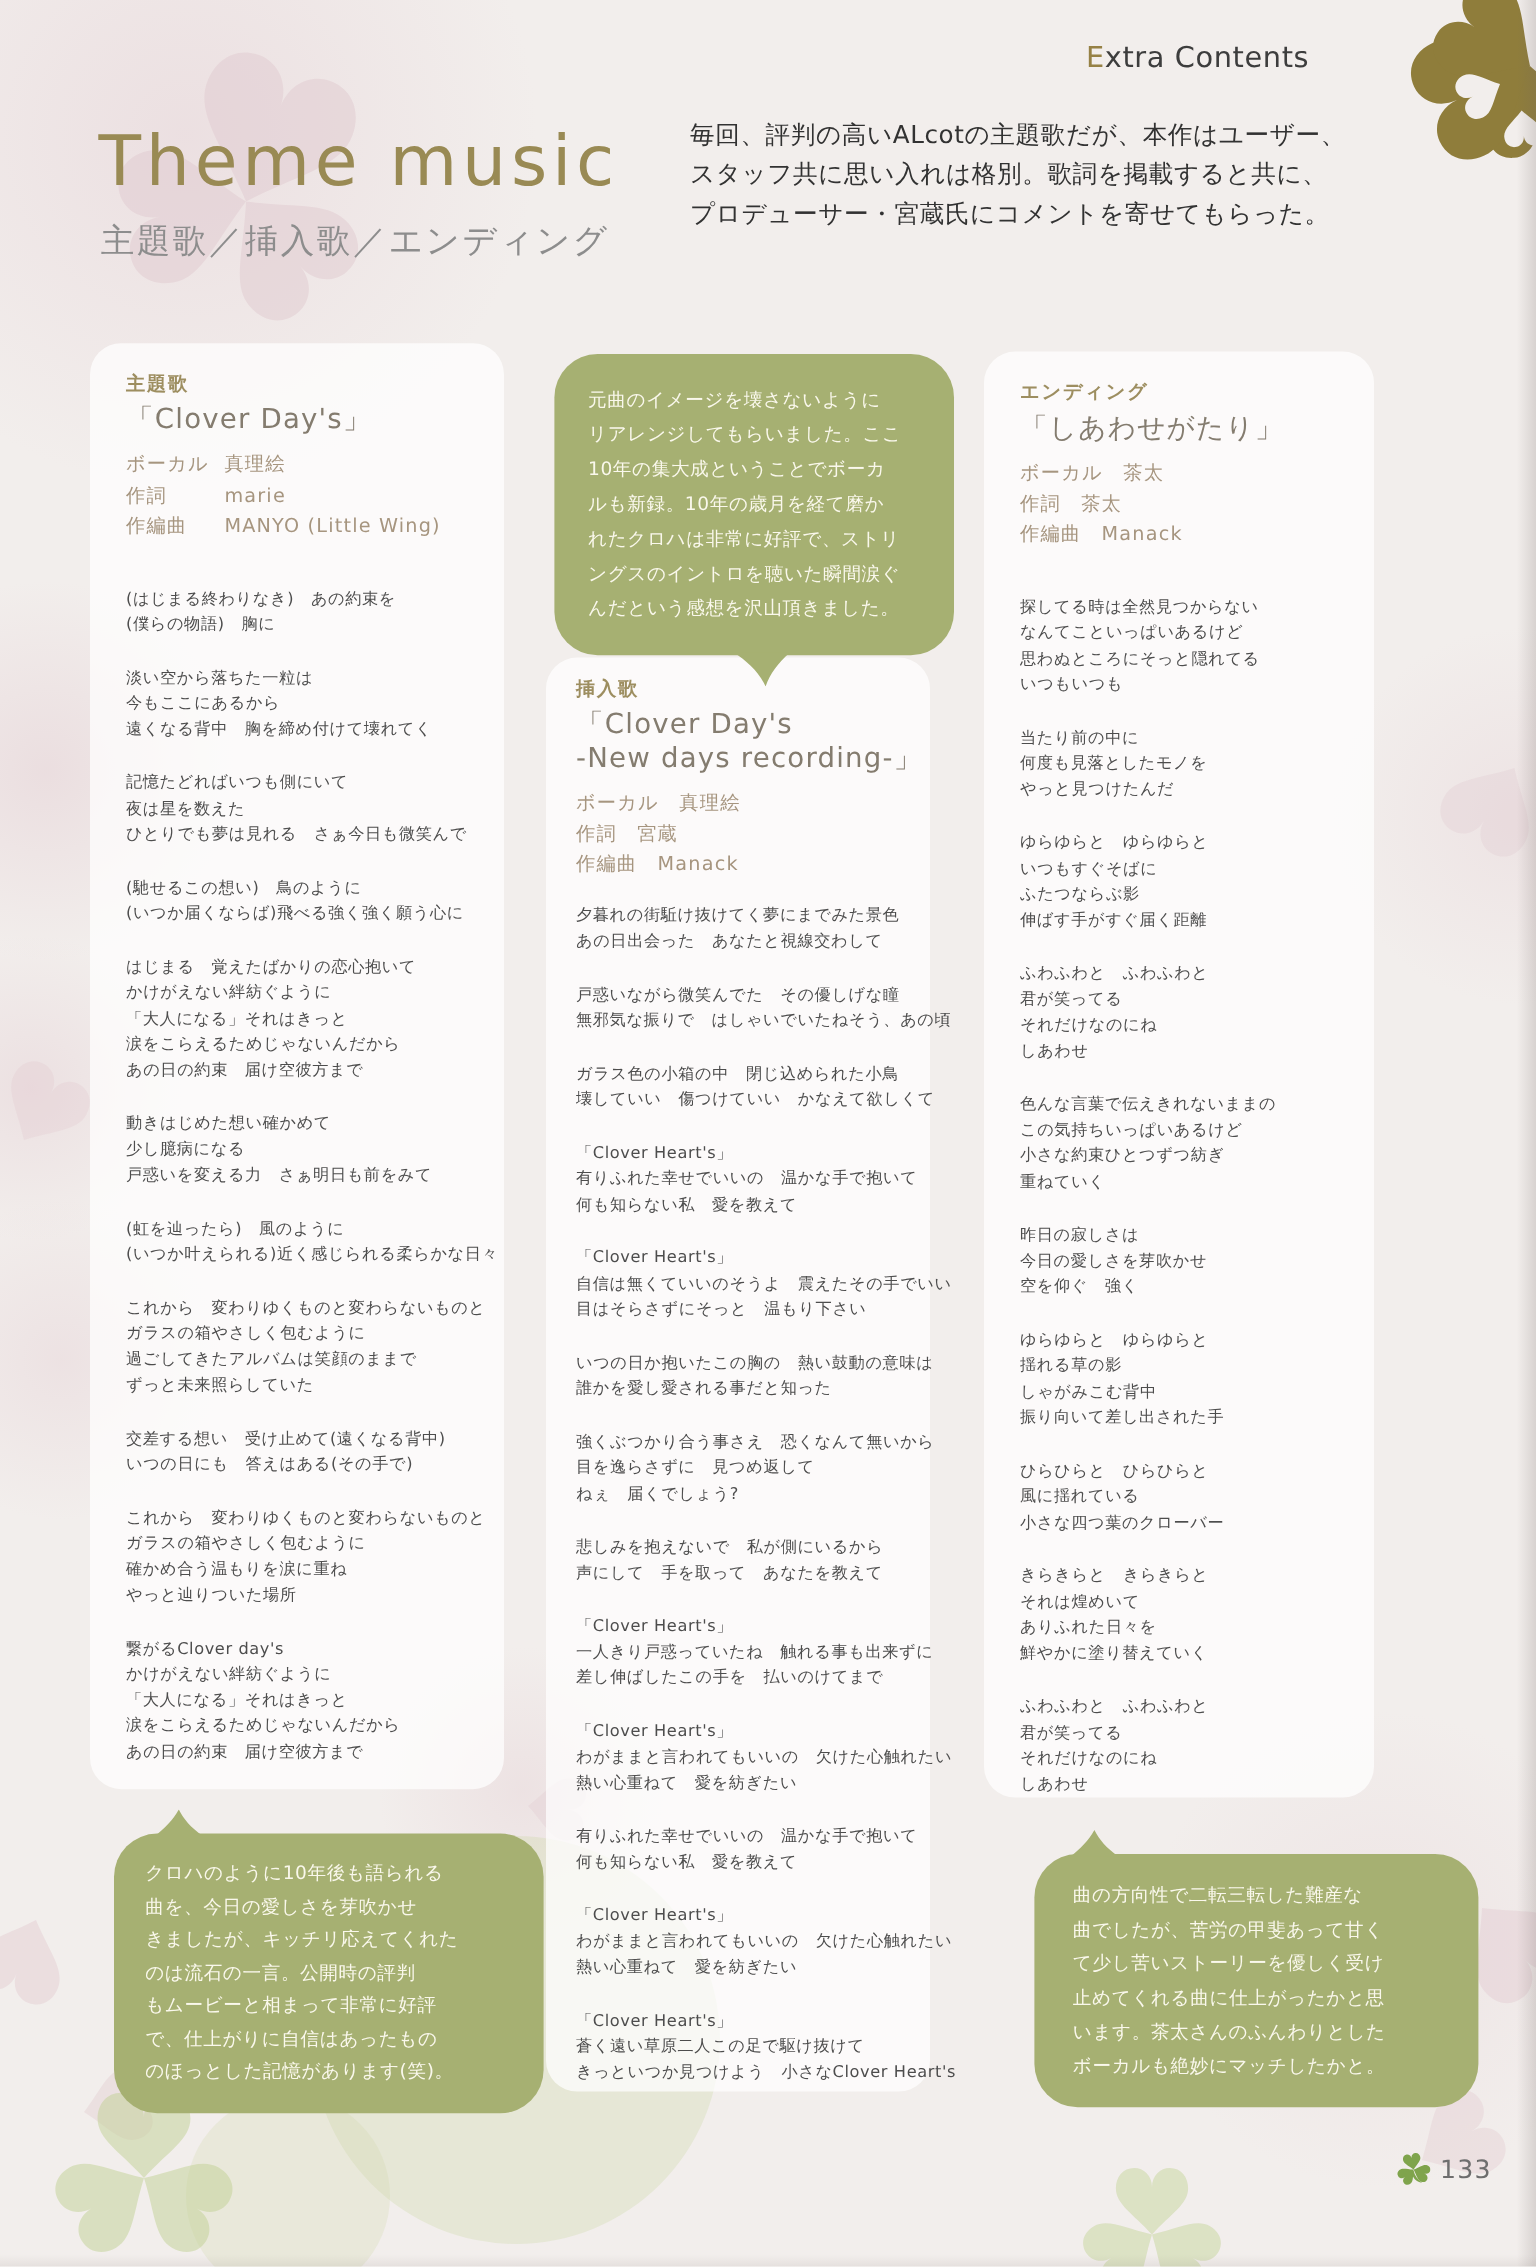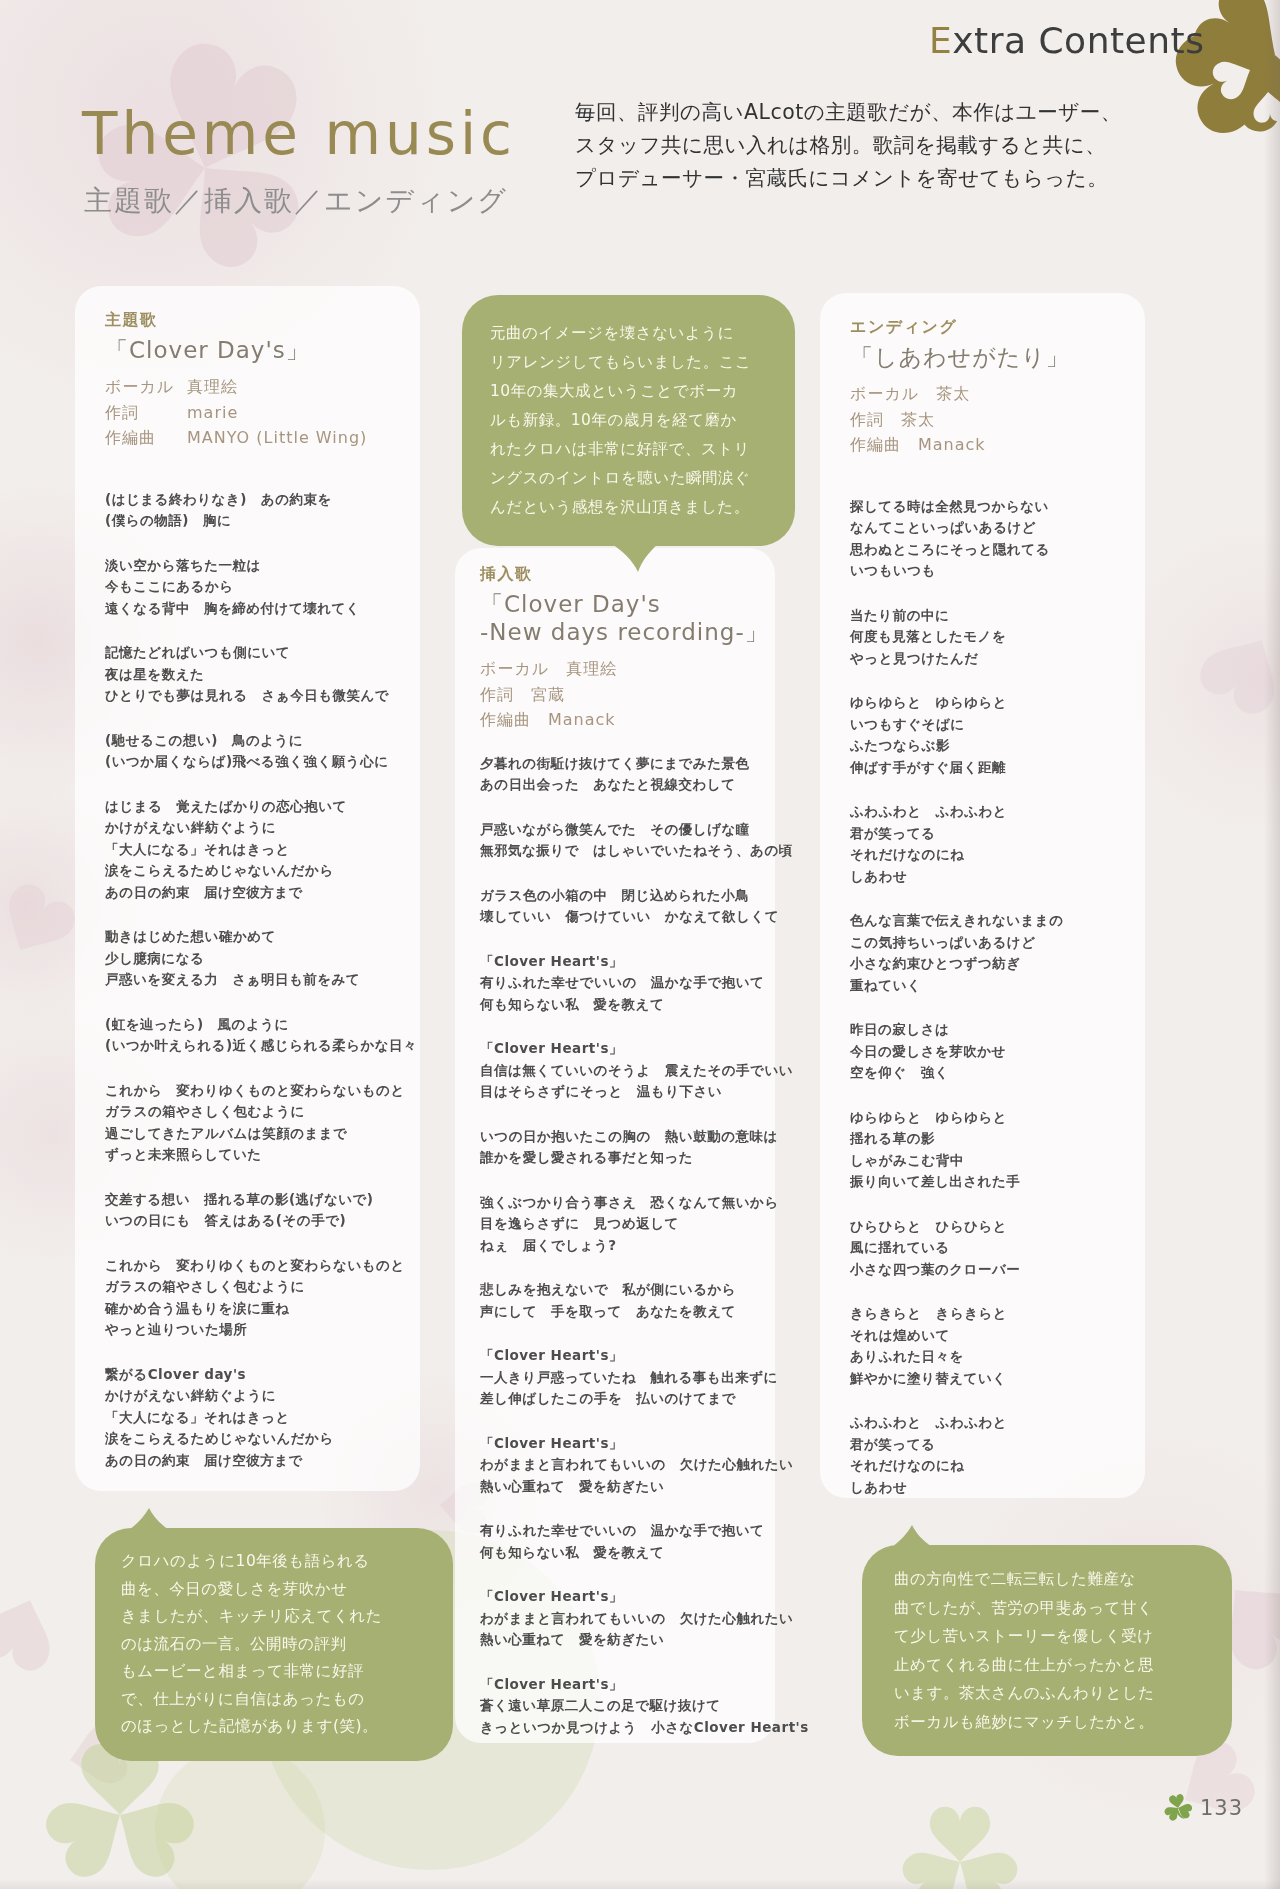--- a/index.html
+++ b/index.html
@@ -17,22 +17,22 @@
       radial-gradient(circle at 12% 6%, rgba(228,206,212,0.45) 0%, rgba(228,206,212,0) 14%);
   }
   .wm{position:absolute;left:0;top:0;z-index:0;}
   .edge-shade{position:absolute;top:0;right:0;width:16px;height:100%;z-index:6;
     background:linear-gradient(to right, rgba(110,100,96,0) 0%, rgba(110,100,96,0.20) 100%);}
   .bottom-shade{position:absolute;left:0;bottom:0;width:100%;height:10px;z-index:6;
     background:linear-gradient(to bottom, rgba(110,100,96,0) 0%, rgba(110,100,96,0.10) 100%);}
 
   .corner-deco{position:absolute;top:0;right:0;z-index:1;}
 
-  .extra-contents{position:absolute;top:20px;left:905px;z-index:2;
-    font-size:36px;letter-spacing:0.5px;color:#3d3d3d;font-weight:500;margin-left:24px;}
+  .extra-contents{position:absolute;top:34px;left:905px;z-index:2;
+    font-size:24px;letter-spacing:0.5px;color:#3d3d3d;font-weight:500;}
   .extra-contents .cap{color:#968145;}
 
   .page-title{position:absolute;left:82px;top:100px;z-index:2;margin:0;
     font-size:58px;font-weight:400;letter-spacing:4px;color:#998a54;}
   .page-subtitle{position:absolute;left:84px;top:182px;z-index:2;
     font-size:28px;letter-spacing:2px;color:#8d8d8d;}
 
   .intro{position:absolute;left:575px;top:96px;z-index:2;color:#323232;}
   .intro-line{font-size:20.5px;line-height:33px;letter-spacing:0.5px;white-space:nowrap;}
 
@@ -46,21 +46,21 @@
   .song-category{font-size:16px;font-weight:700;letter-spacing:1.5px;color:#9d8e60;}
   .song-title{margin-top:5px;color:#847c6f;}
   .song-title-line{font-size:23px;line-height:28px;letter-spacing:1px;white-space:nowrap;}
   .credits{margin-top:10px;color:#a6957f;}
   .credit-row{font-size:16px;line-height:25.5px;letter-spacing:1px;white-space:nowrap;}
   .credits--aligned .credit-role{display:inline-block;min-width:82px;}
   .credits--inline .credit-role{margin-right:17px;}
 
   .lyrics{margin-top:38px;color:#4d4d4d;}
   .panel--insert .lyrics{margin-top:20px;}
-  .stanza{margin-bottom:23px;font-weight:bold;}
+  .stanza{margin-bottom:23px;}
   .lyric-line{font-size:13.5px;line-height:21.5px;letter-spacing:0.5px;white-space:nowrap;}
 
   .bubble{position:absolute;background:#a6b072;border-radius:36px;color:#faf8ec;z-index:2;}
   .comment-line{font-size:15.5px;letter-spacing:0.5px;white-space:nowrap;}
   .bubble--arrange{left:462px;top:295px;width:305px;padding:24px 0 24px 28px;}
   .bubble--arrange .comment-line{line-height:29px;}
   .bubble--opening{left:95px;top:1528px;width:332px;padding:20px 0 20px 26px;}
   .bubble--opening .comment-line{line-height:27.5px;}
   .bubble--ending{left:862px;top:1545px;width:338px;padding:20px 0 20px 32px;}
   .bubble--ending .comment-line{line-height:28.5px;}
@@ -179,21 +179,21 @@
             <div class="lyric-line">(虹を辿ったら)　風のように</div>
             <div class="lyric-line">(いつか叶えられる)近く感じられる柔らかな日々</div>
           </div>
           <div class="stanza">
             <div class="lyric-line">これから　変わりゆくものと変わらないものと</div>
             <div class="lyric-line">ガラスの箱やさしく包むように</div>
             <div class="lyric-line">過ごしてきたアルバムは笑顔のままで</div>
             <div class="lyric-line">ずっと未来照らしていた</div>
           </div>
           <div class="stanza">
-            <div class="lyric-line">交差する想い　揺れる草の影(逃げないで)</div>
+            <div class="lyric-line">交差する想い　受け止めて(遠くなる背中)</div>
             <div class="lyric-line">いつの日にも　答えはある(その手で)</div>
           </div>
           <div class="stanza">
             <div class="lyric-line">これから　変わりゆくものと変わらないものと</div>
             <div class="lyric-line">ガラスの箱やさしく包むように</div>
             <div class="lyric-line">確かめ合う温もりを涙に重ね</div>
             <div class="lyric-line">やっと辿りついた場所</div>
           </div>
           <div class="stanza">
             <div class="lyric-line">繋がるClover day's</div>

